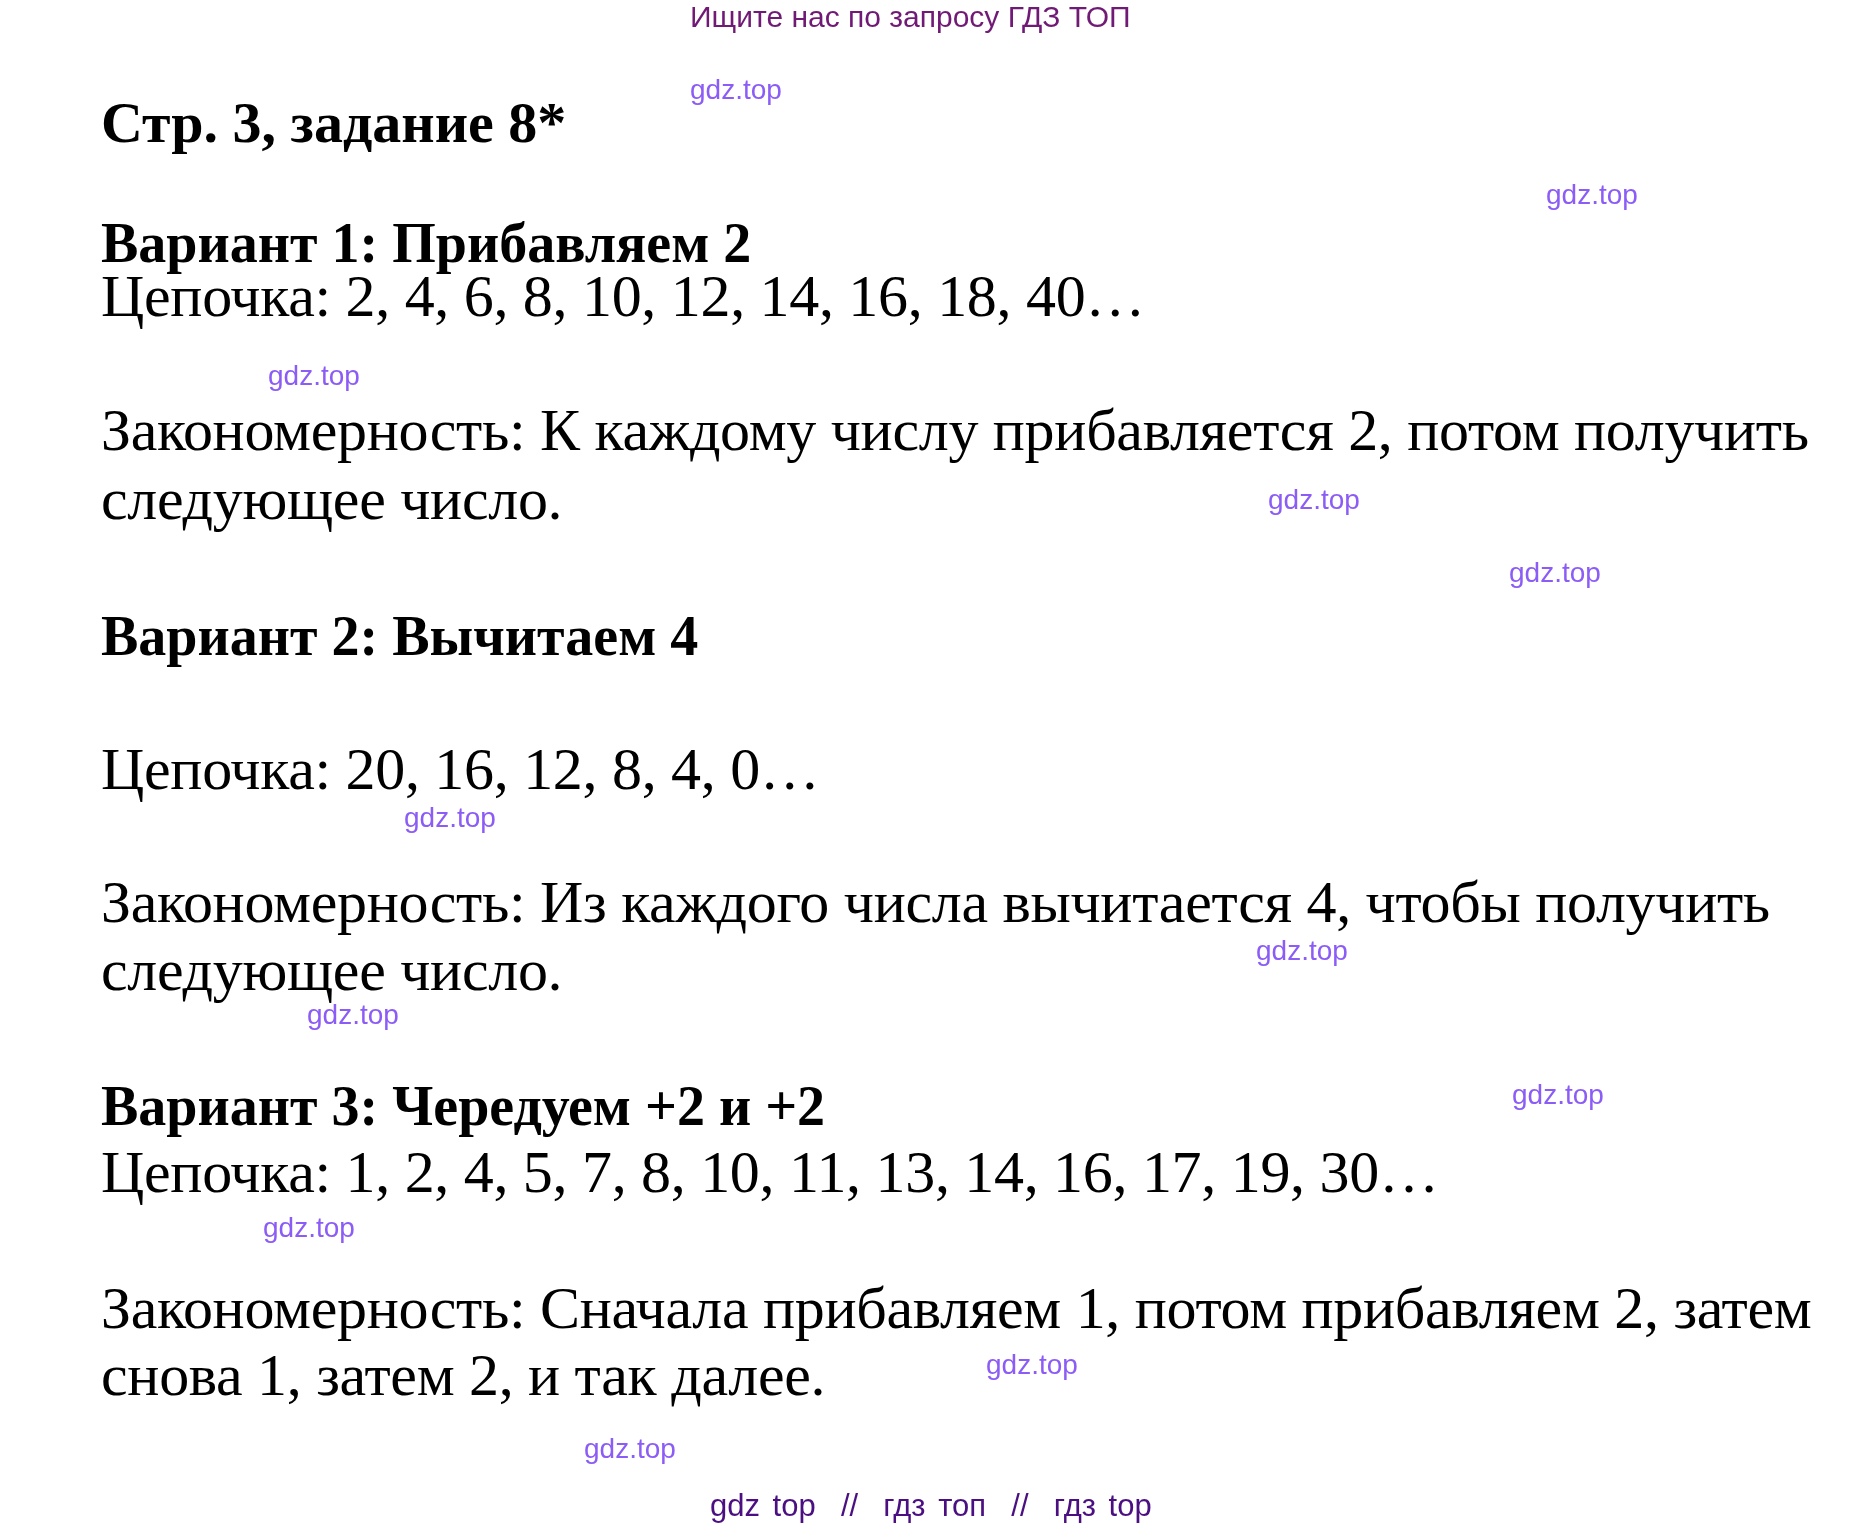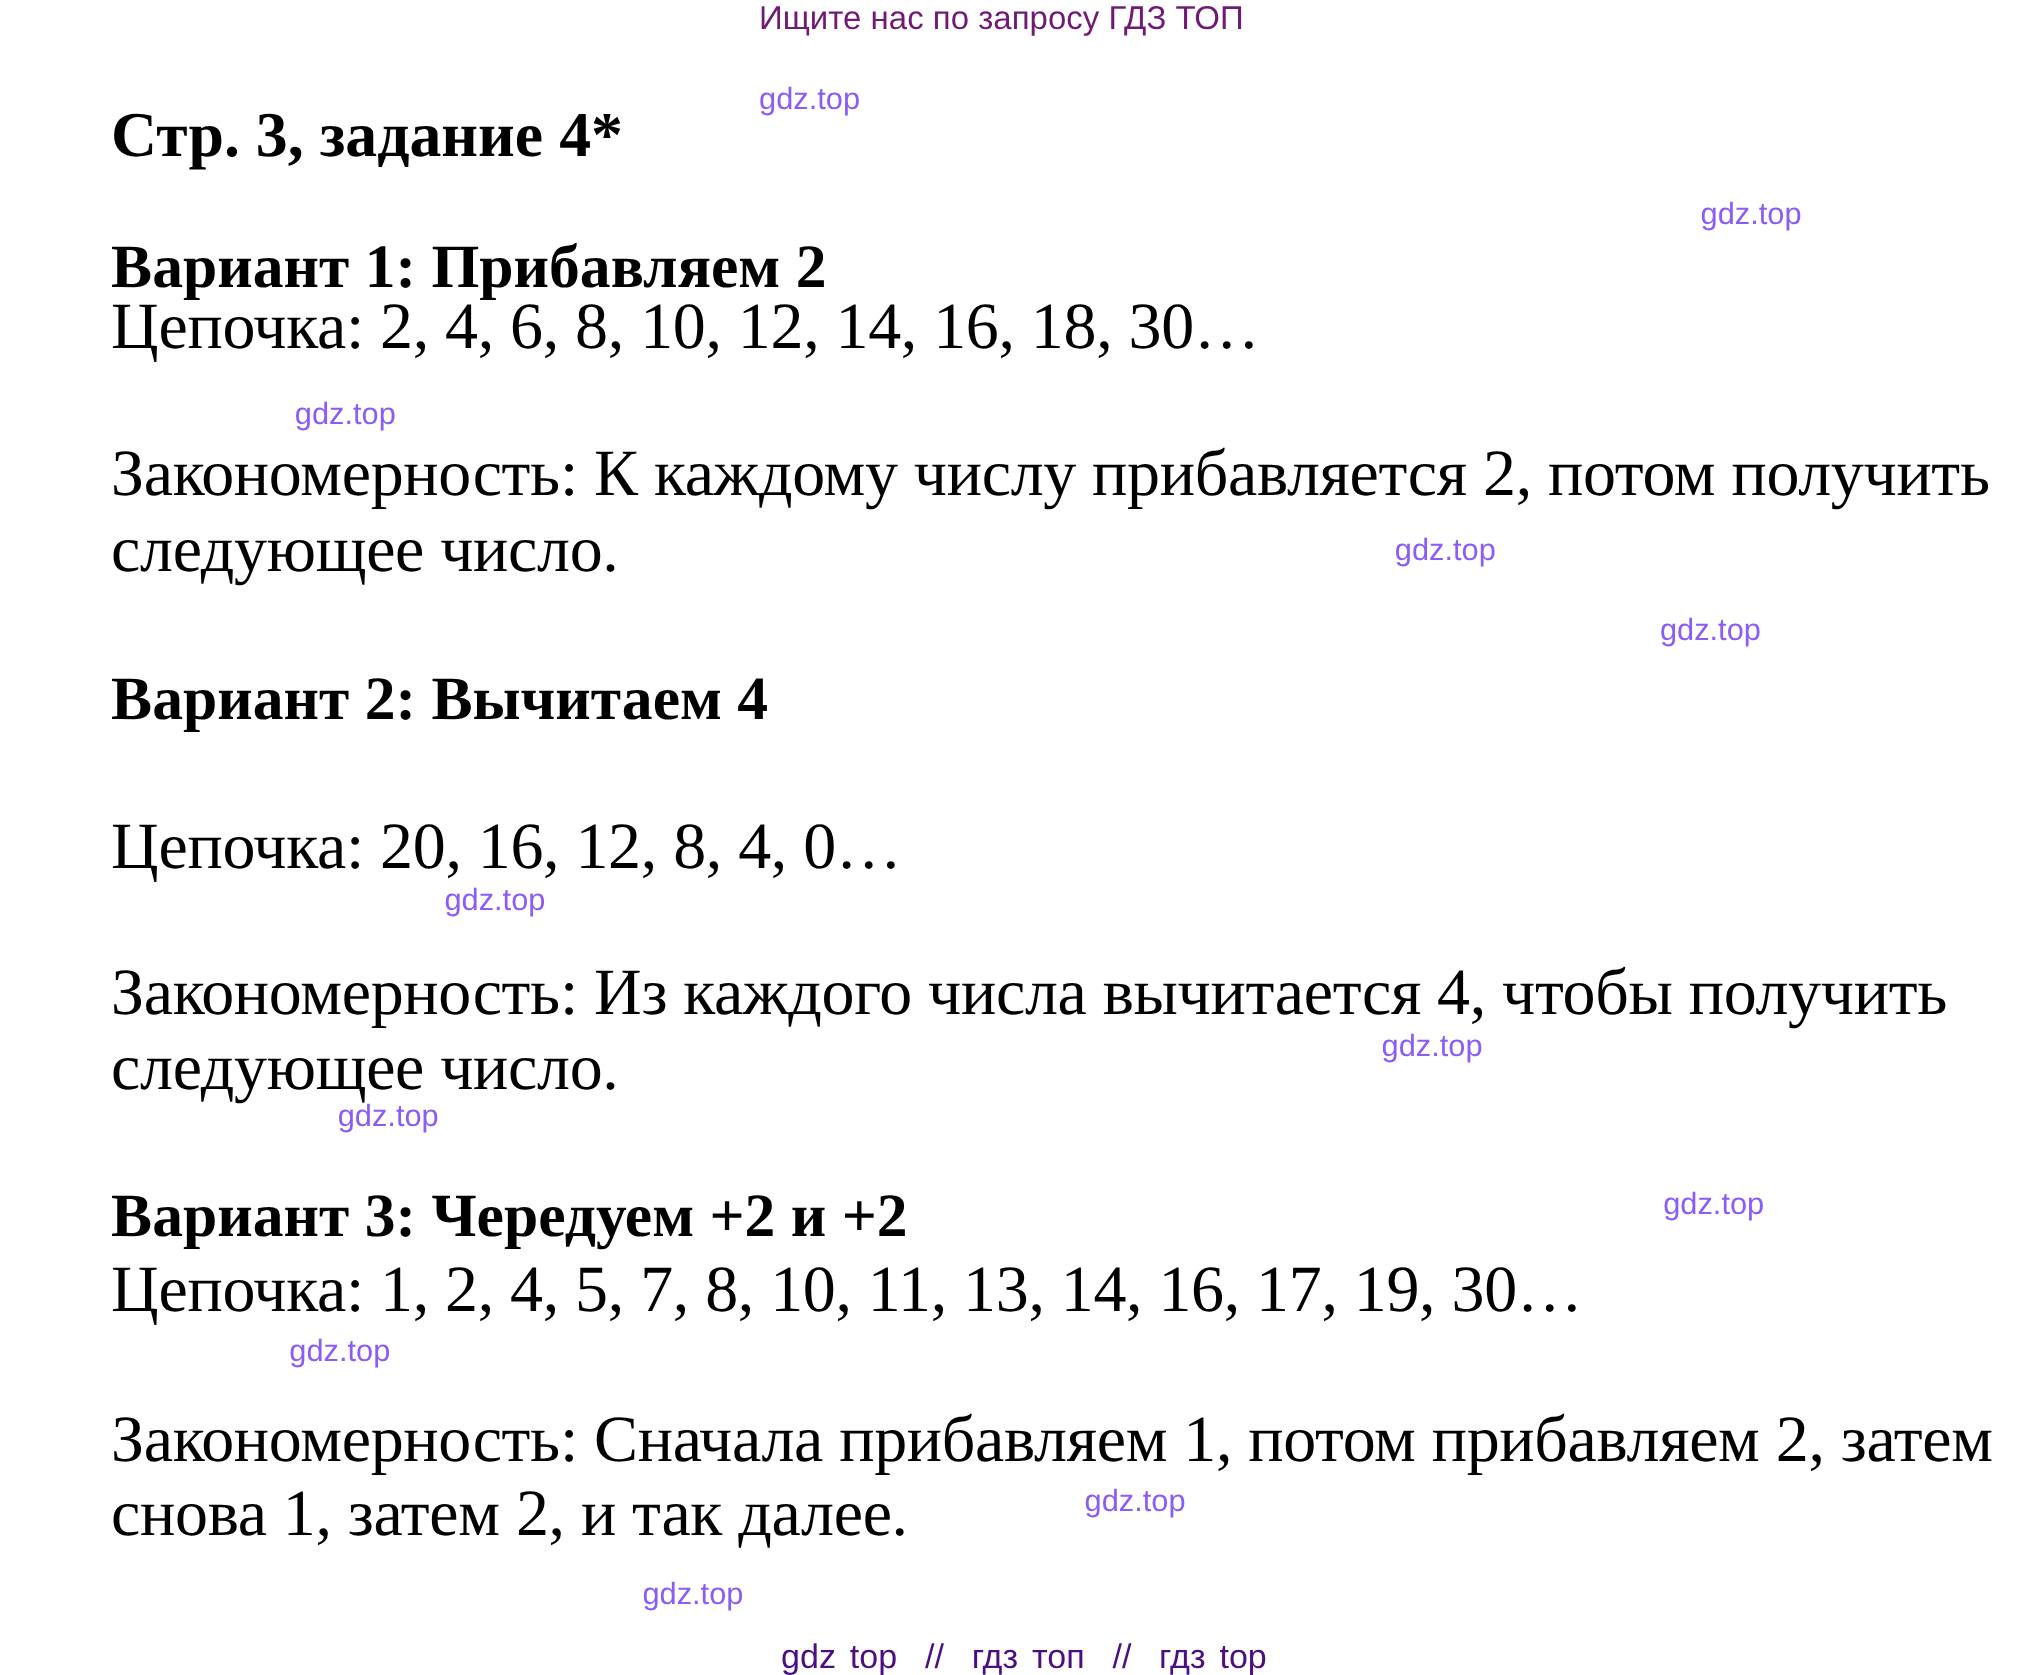--- a/index.html
+++ b/index.html
@@ -10,24 +10,24 @@
     .heading { font-family: "Liberation Serif", serif; font-weight: bold; font-size: 56px; line-height: 1; color: #000; }
     .body-text { font-family: "Liberation Serif", serif; font-size: 60px; line-height: 1; color: #000; letter-spacing: -0.3px; }
     .wm { font-family: "Liberation Sans", sans-serif; font-size: 28px; line-height: 1; color: #8b5cf6; }
     .footer { font-family: "Liberation Sans", sans-serif; font-size: 31px; line-height: 1; color: #4b0f82; word-spacing: 4px; }
   </style>
 </head>
 <body>
 
 <div class="abs promo" style="left:690px; top:2px;">Ищите нас по запросу ГДЗ ТОП</div>
 
-<div class="abs title" style="left:101px; top:94px;">Стр. 3, задание 4*</div>
+<div class="abs title" style="left:101px; top:94px;">Стр. 3, задание 8*</div>
 
 <div class="abs heading" style="left:101px; top:215px;">Вариант 1: Прибавляем 2</div>
-<div class="abs body-text" style="left:101px; top:266px;">Цепочка: 2, 4, 6, 8, 10, 12, 14, 16, 18, 30…</div>
+<div class="abs body-text" style="left:101px; top:266px;">Цепочка: 2, 4, 6, 8, 10, 12, 14, 16, 18, 40…</div>
 <div class="abs body-text" style="left:101px; top:400px;">Закономерность: К каждому числу прибавляется 2, потом получить</div>
 <div class="abs body-text" style="left:101px; top:469px;">следующее число.</div>
 
 <div class="abs heading" style="left:101px; top:608px;">Вариант 2: Вычитаем 4</div>
 <div class="abs body-text" style="left:101px; top:739px;">Цепочка: 20, 16, 12, 8, 4, 0…</div>
 <div class="abs body-text" style="left:101px; top:872px;">Закономерность: Из каждого числа вычитается 4, чтобы получить</div>
 <div class="abs body-text" style="left:101px; top:940px;">следующее число.</div>
 
 <div class="abs heading" style="left:101px; top:1078px;">Вариант 3: Чередуем +2 и +2</div>
 <div class="abs body-text" style="left:101px; top:1142px;">Цепочка: 1, 2, 4, 5, 7, 8, 10, 11, 13, 14, 16, 17, 19, 30…</div>

